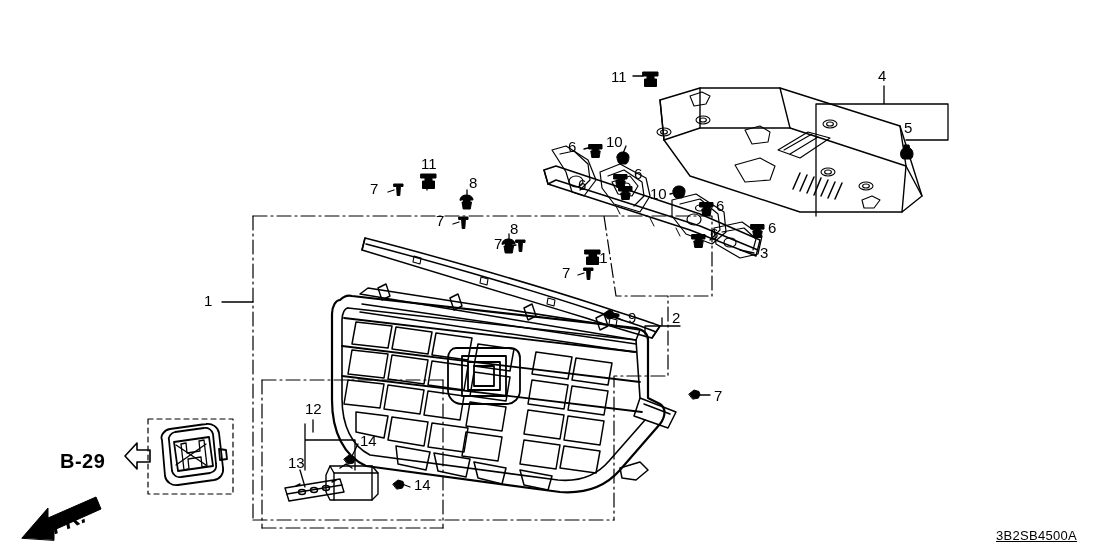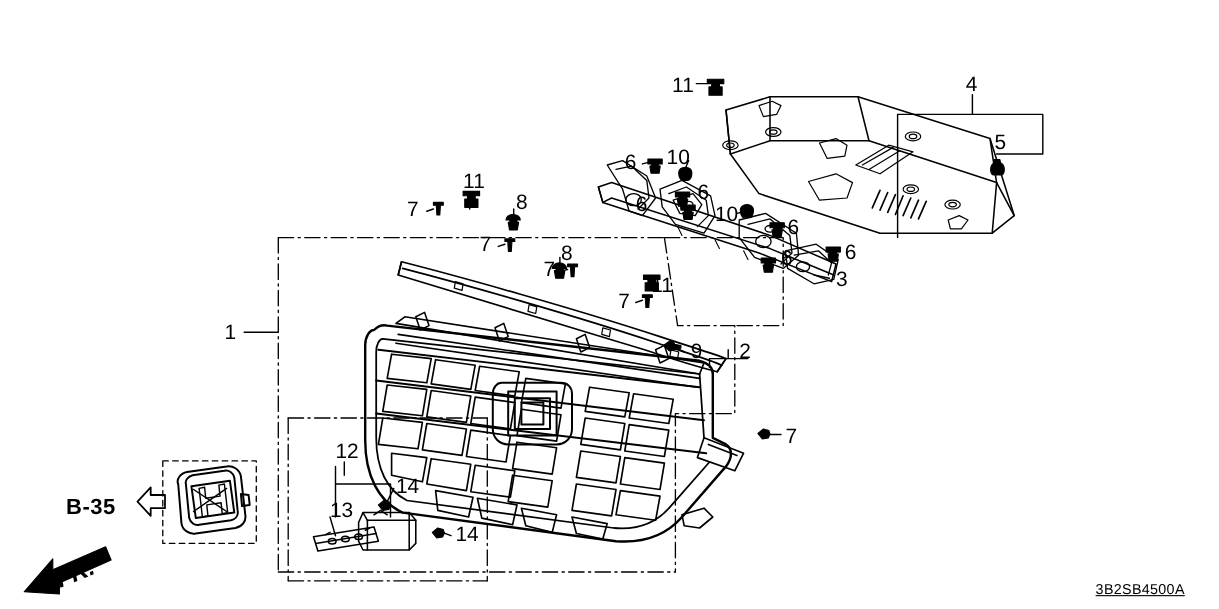--- a/index.html
+++ b/index.html
@@ -18,21 +18,21 @@
     overflow: hidden;
   }
   #sheet svg {
     position: absolute;
     left: 0;
     top: 0;
   }
   .callout {
     position: absolute;
     font-family: "Liberation Sans", sans-serif;
-    font-size: 19px;
+    font-size: 15px;
     color: #000000;
     line-height: 1;
     white-space: nowrap;
     user-select: none;
   }
   .partno {
     position: absolute;
     font-family: "Liberation Sans", sans-serif;
     font-size: 13px;
     letter-spacing: 0.3px;
@@ -403,21 +403,21 @@
 <div class="callout" style="left:628px; top:310px;">9</div>
 
 <div class="callout" style="left:606px; top:134px;">10</div>
 <div class="callout" style="left:650px; top:186px;">10</div>
 
 <div class="callout" style="left:611px; top:69px;">11</div>
 <div class="callout" style="left:421px; top:156px;">11</div>
 <div class="callout" style="left:592px; top:250px;">11</div>
 
 <div class="callout" style="left:305px; top:401px;">12</div>
-<div class="callout" style="left:300px; top:455px;">13</div>
+<div class="callout" style="left:288px; top:455px;">13</div>
 <div class="callout" style="left:360px; top:433px;">14</div>
 <div class="callout" style="left:414px; top:477px;">14</div>
 
-<div class="refcode" style="left:60px; top:450px;">B-35</div>
+<div class="refcode" style="left:60px; top:450px;">B-29</div>
 <div class="frlabel" style="left:52px; top:515px;">FR.</div>
 <div class="partno" style="left:996px; top:528px;">3B2SB4500A</div>
 
 </div>
 
 </body></html>

